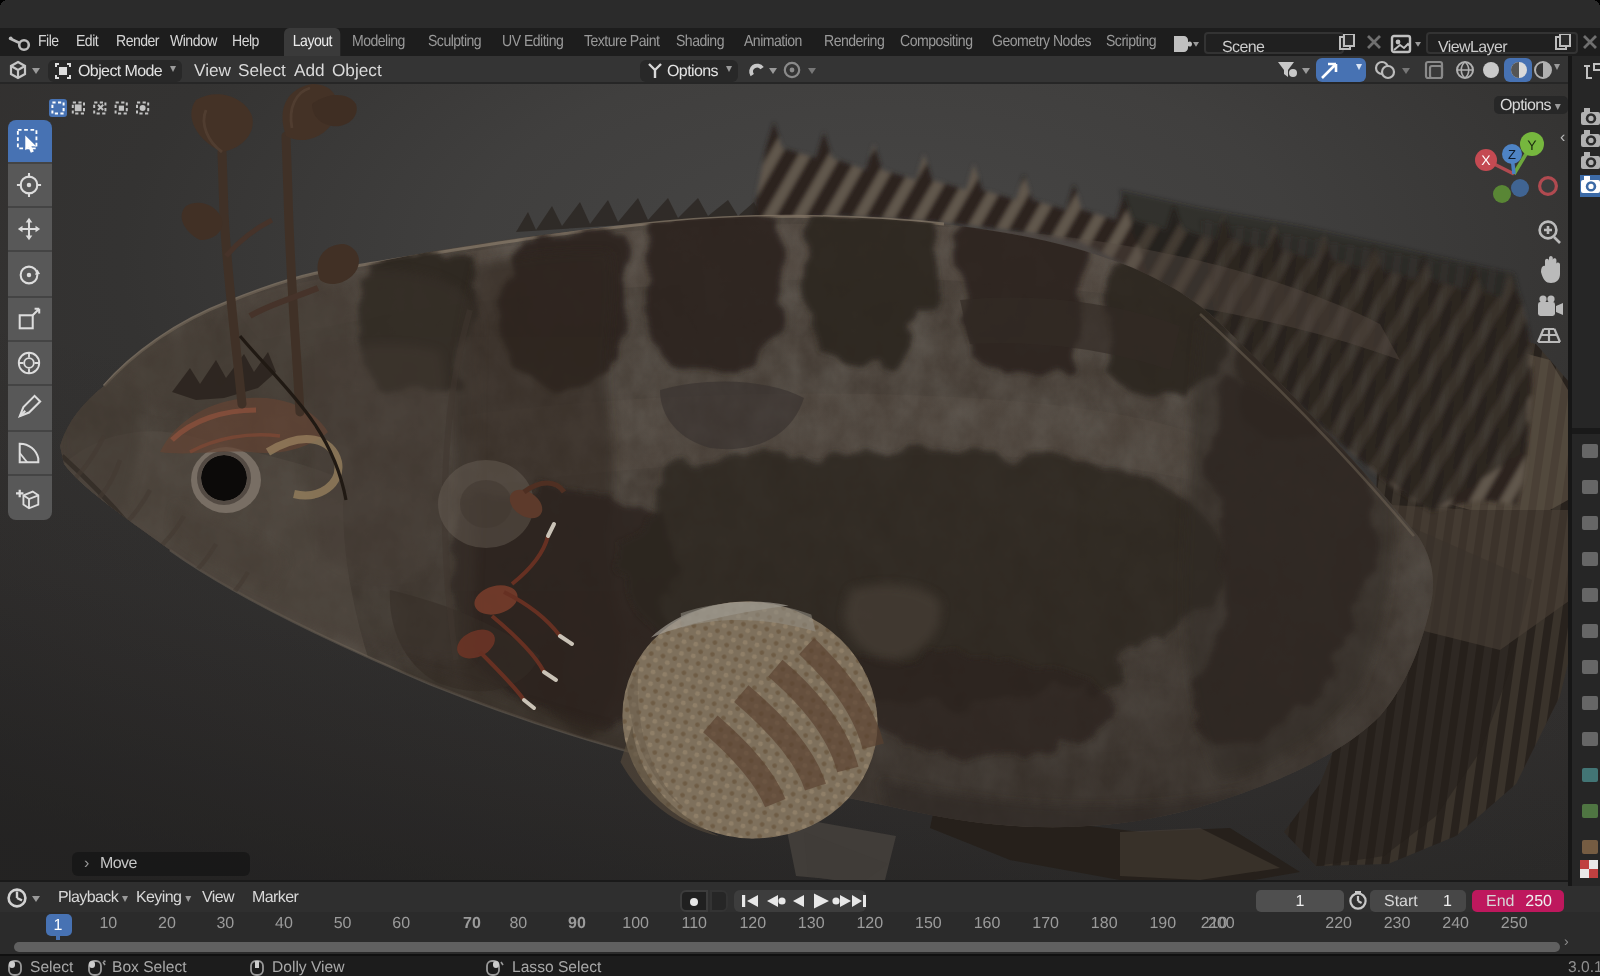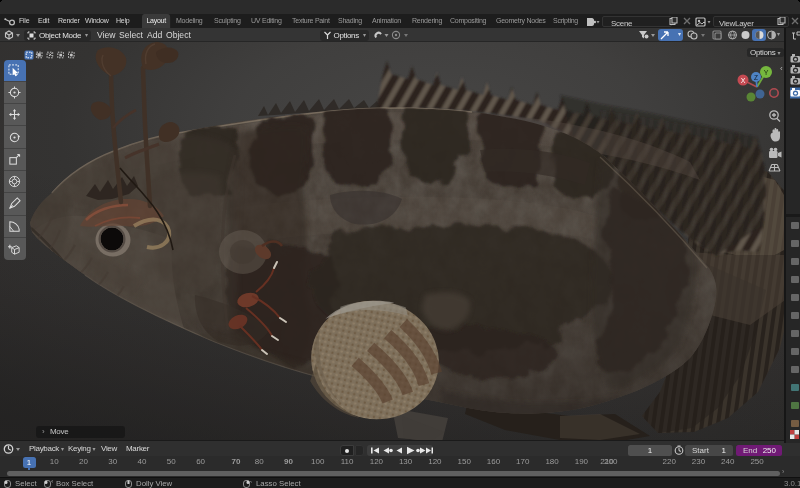--- a/index.html
+++ b/index.html
@@ -569,21 +569,21 @@
     </div>
     <div class="abs" style="left:628px; top:3.5px; width:44px; height:11px; background:#4f4f4f; border-radius:2.5px; text-align:center; font-size:8px; line-height:11px; color:#efefef;">1</div>
     <svg class="abs" style="left:674px; top:4px;" width="10" height="10" viewBox="0 0 10 10">
       <circle cx="5" cy="5.5" r="3.8" fill="none" stroke="#c8c8c8" stroke-width="1.1"></circle>
       <path d="M5,5.5 L5,3 M5,5.5 L6.8,6.5 M3.5,1 L6.5,1" stroke="#c8c8c8" stroke-width="1.1"></path>
     </svg>
     <div class="abs" style="left:685px; top:3.5px; width:48px; height:11px; background:#474747; border-radius:2.5px; font-size:8px; line-height:11px; color:#d6d6d6;">
       <span style="position:absolute; left:7px;">Start</span>
         <span style="position:absolute; right:7px; color:#efefef;">1</span>
     </div>
-    <div class="abs" style="left:736px; top:3.5px; width:46px; height:11px; background:#701a75; border-radius:2.5px; font-size:8px; line-height:11px; color:#d6d6d6;">
+    <div class="abs" style="left:736px; top:3.5px; width:46px; height:11px; background:#be185d; border-radius:2.5px; font-size:8px; line-height:11px; color:#d6d6d6;">
       <span style="position:absolute; left:7px;">End</span>
         <span style="position:absolute; right:6px; color:#efefef;">250</span>
     </div>
   </div>
   <div id="truler" class="abs">
     <div class="abs" style="left:22.5px; top:1px; width:13px; height:11px; background:#4772b3; border-radius:2.5px; text-align:center; font-size:8px; line-height:11px; color:#ffffff;">1</div>
     <div class="abs" style="left:28px; top:11px; width:1.5px; height:11px; background:#4772b3;"></div>
     <span class="rnum" style="left:54.2px;">10</span>
     <span class="rnum" style="left:83.5px;">20</span>
     <span class="rnum" style="left:112.7px;">30</span>

